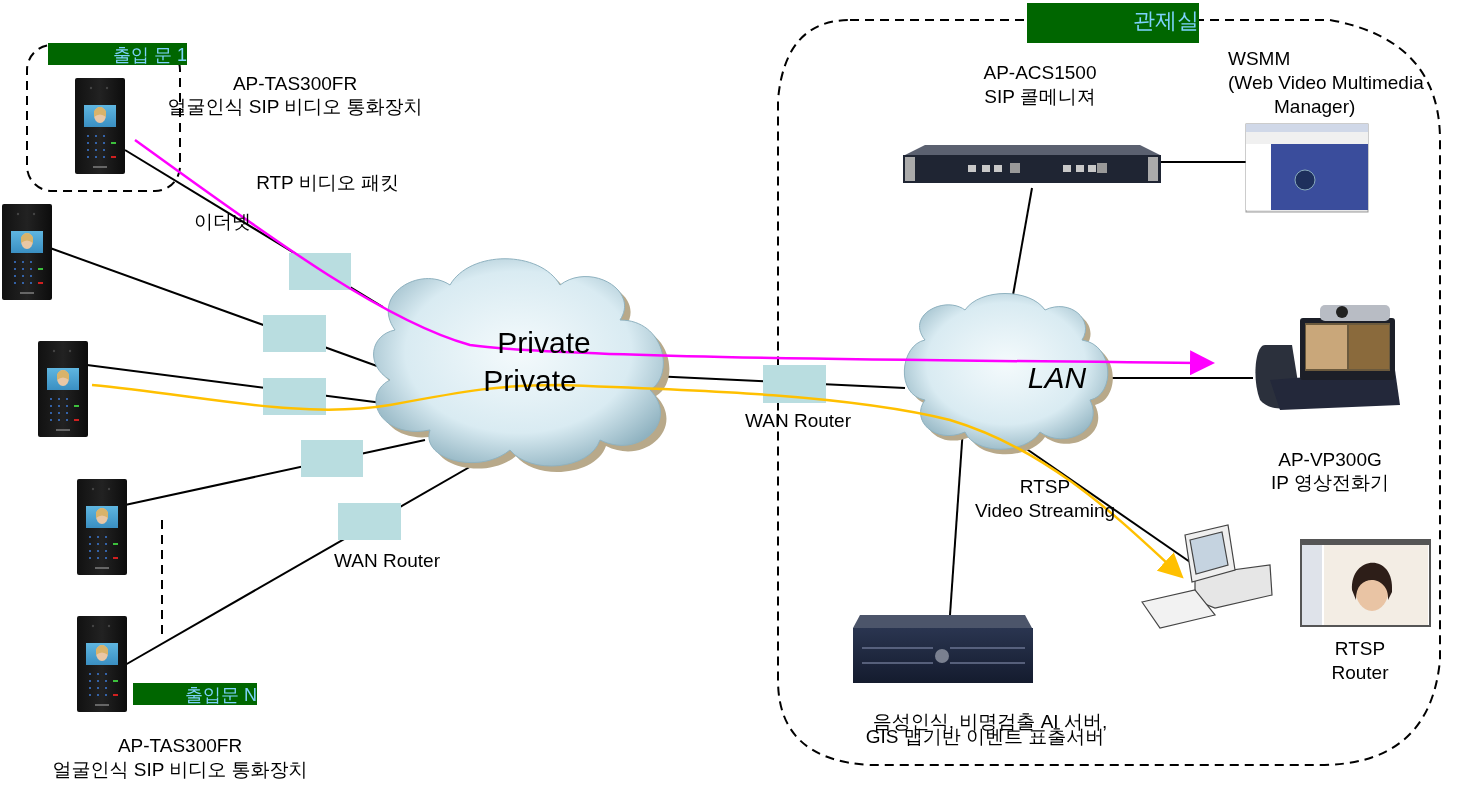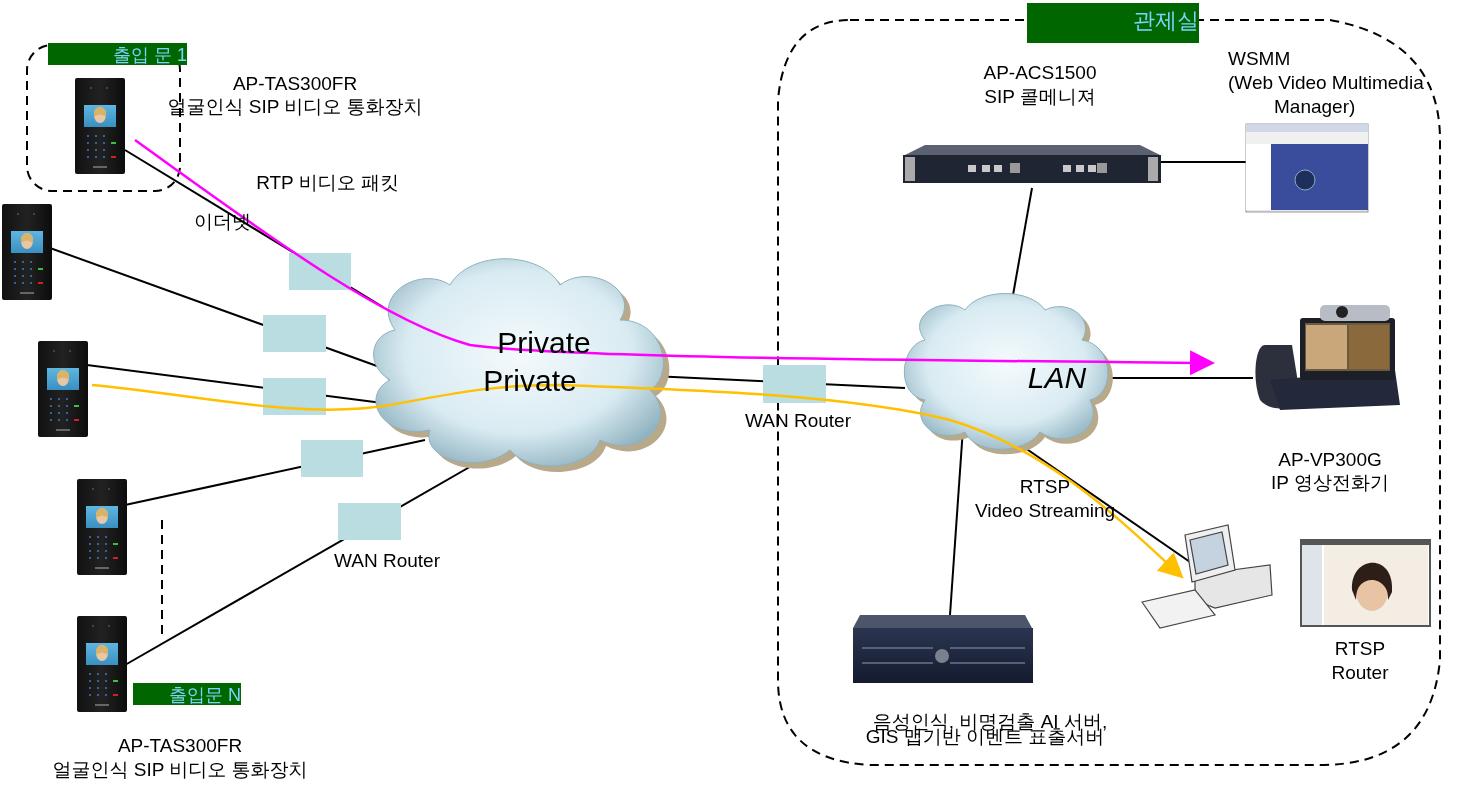--- a/index.html
+++ b/index.html
@@ -173,21 +173,21 @@
     <rect x="1301" y="540" width="129" height="86" fill="#ffffff" stroke="#555" stroke-width="2"></rect>
     <rect x="1301" y="540" width="129" height="5" fill="#555"></rect>
     <rect x="1302" y="545" width="20" height="80" fill="#dfe3ea"></rect>
     <rect x="1324" y="545" width="104" height="80" fill="#f3ede4"></rect>
     <ellipse cx="1372" cy="588" rx="17" ry="23" fill="#e9c4a4"></ellipse>
     <path d="M1352,590 C1350,555 1395,552 1392,592 L1388,600 C1390,575 1355,572 1356,600 Z" fill="#2d1e18"></path>
   </g>
 </svg>
 
 <div class="badge" style="left:48px; top:43px; width:108px; height:22px;padding-left:31px;">출입 문 1</div>
-<div class="badge" style="left:133px; top:683px; width:108px; height:22px;">출입문 N</div>
+<div class="badge" style="left:133px; top:683px; width:124px; height:22px;">출입문 N</div>
 <div class="badge ctrl" style="left:1027px; top:3px; width:172px; height:40px;">관제실</div>
 
 <div class="lbl" style="left:150px; top:73px; width:290px;">AP-TAS300FR</div>
 <div class="lbl" style="left:145px; top:96px; width:300px;">얼굴인식 SIP 비디오 통화장치</div>
 
 <div class="lbl" style="left:200px; top:172px; width:170px; text-align:right;margin-left:29px;">RTP  비디오 패킷</div>
 <div class="lbl" style="left:153px; top:211px; width:80px; text-align:left;margin-left:41px;">이더넷</div>
 
 <div class="lbl big" style="left:484px; top:325px; width:120px;">Private</div>
 <div class="lbl big" style="left:460px; top:363px; width:140px;">Private</div>

